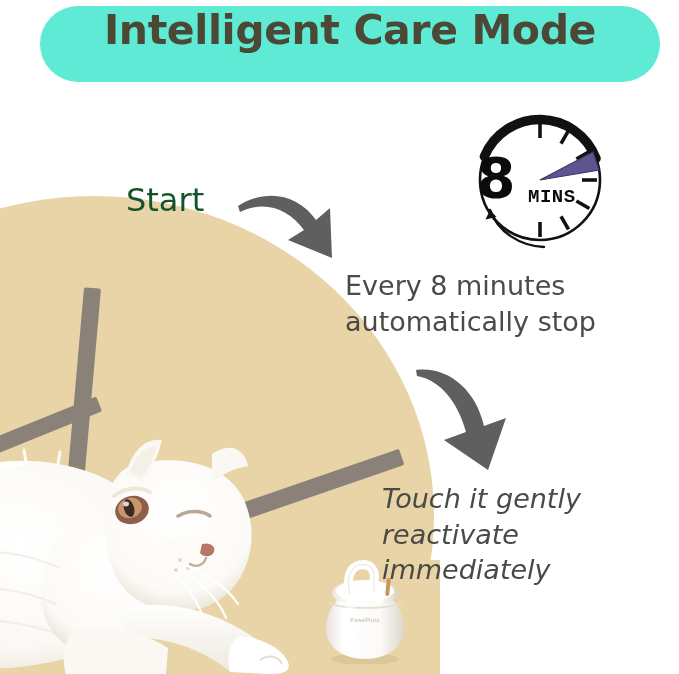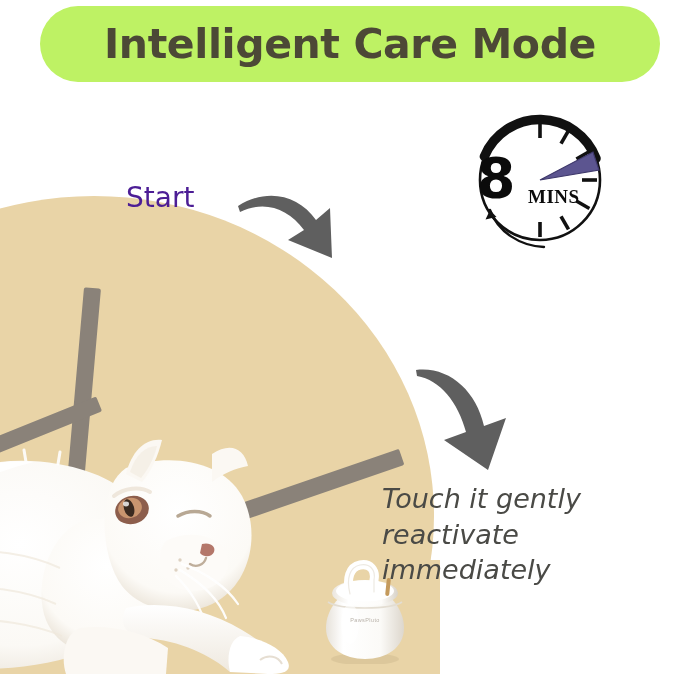--- a/index.html
+++ b/index.html
@@ -6,22 +6,22 @@
   body{
     width:679px;height:674px;overflow:hidden;position:relative;
     font-family:"Liberation Sans", sans-serif;
     -webkit-font-smoothing:antialiased;
   }
   .stage{position:absolute;inset:0;background:#ffffff;overflow:hidden;}
 
   
   .title-banner{
     position:absolute;left:40px;top:6px;width:620px;height:76px;
-    background:#bef264;border-radius:38px;
-    display:flex;align-items:center;justify-content:center;
+    background:#5eead4;border-radius:38px;
+    display:flex;justify-content:center;
   }
   .title-text{
     font-family:"DejaVu Sans", sans-serif;
     font-size:41px;font-weight:700;color:#4c4836;
     letter-spacing:-0.4px;white-space:nowrap;
   }
 
   
   .tan-circle{
     position:absolute;left:-246px;top:196px;width:680px;height:640px;
@@ -66,27 +66,27 @@
   
   .timer{position:absolute;left:462px;top:98px;width:205px;height:170px;}
   .timer svg{display:block;width:100%;height:100%;}
   .timer-num{
     position:absolute;left:8px;top:52px;width:52px;text-align:center;
     font-family:"DejaVu Sans", sans-serif;
     font-size:56px;font-weight:700;color:#0b0b0b;line-height:1;
   }
   .timer-unit{
     position:absolute;left:66px;top:88px;width:72px;
-    font-family:Liberation Serif, serif;
+    font-family:Liberation Mono, monospace;
     font-size:19px;font-weight:700;color:#0b0b0b;letter-spacing:0.5px;
   }
 
   
   .lbl{position:absolute;color:#4a4a46;font-family:"DejaVu Sans", sans-serif;}
-  .lbl-start{left:126px;top:181px;font-size:28px;color:#4c1d95;}
+  .lbl-start{left:126px;top:181px;font-size:32px;color:#14532d;}
   .lbl-mid{left:345px;top:268px;font-size:27px;line-height:1.32;color:#4a4a46;white-space:pre-line;}
   .lbl-bot{left:382px;top:481px;font-size:27px;line-height:1.32;color:#4a4a46;white-space:pre-line;font-style:italic;}
 
   
   .arrow{position:absolute;}
   .arrow svg{display:block;}
   .arrow-1{left:236px;top:186px;width:110px;height:76px;}
   .arrow-2{left:414px;top:364px;width:102px;height:110px;}
 </style>
 </head>
@@ -264,16 +264,18 @@
       <path d="M2 6 C 34 2, 62 26, 70 62 L 92 54 L 74 106 L 30 76 L 52 68
                C 44 38, 26 16, 3 12 Z" fill="#5f5f5f"></path>
     </svg>
   </div>
 
   <div class="title-banner">
     <div class="title-text">Intelligent Care Mode</div>
   </div>
 
   <div class="lbl lbl-start">Start</div>
+  <div class="lbl lbl-mid">Every 8 minutes
+automatically stop</div>
   <div class="lbl lbl-bot">Touch it gently
 reactivate immediately</div>
 
 </div>
 
 </body></html>

